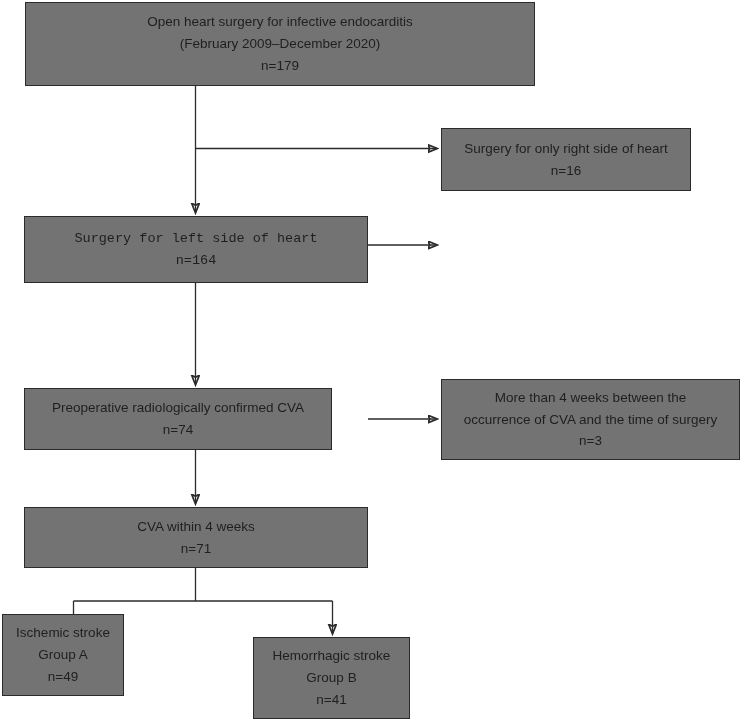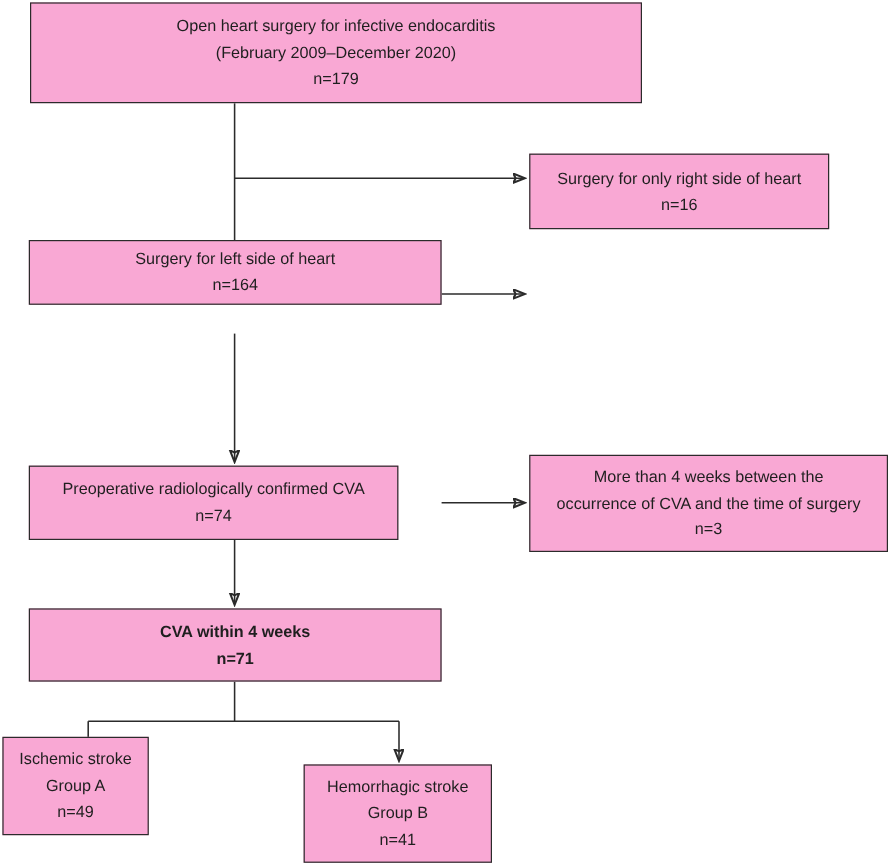--- a/index.html
+++ b/index.html
@@ -20,43 +20,43 @@
     position: absolute;
     left: 0;
     top: 0;
     width: 741px;
     height: 721px;
   }
   .node {
     position: absolute;
     box-sizing: border-box;
     border: 1px solid #2b2b2b;
-    background: #f9a8d4;
+    background: #737373;
     display: flex;
     flex-direction: column;
     align-items: center;
     justify-content: center;
     text-align: center;
     font-size: 13.5px;
     line-height: 1.62;
     color: #1f1f1f;
     padding: 2px 6px;
   }
   .node .line {
     display: block;
     white-space: nowrap;
   }
   
   #node-enrolled      { left: 25px;  top: 2px;   width: 510px; height: 84px; }
   #node-right-side    { left: 441px; top: 117px; width: 250px; height: 63px; margin-top: 11px; }
-  #node-left-side     { left: 24px;  top: 200px; width: 344px; height: 54px; }
+  #node-left-side     { left: 24px;  top: 216px; width: 344px; height: 67px; font-family: Liberation Mono, monospace; }
   #node-no-cva        { left: 441px; top: 214px; width: 299px; height: 62px; }
   #node-confirmed-cva { left: 24px;  top: 388px; width: 308px; height: 62px; }
   #node-over-4-weeks  { left: 441px; top: 379px; width: 299px; height: 81px; text-align: center; }
-  #node-within-4wk    { left: 24px;  top: 507px; width: 344px; height: 61px; font-weight: bold; }
+  #node-within-4wk    { left: 24px;  top: 507px; width: 344px; height: 61px; }
   #node-group-a       { left: 2px;   top: 614px; width: 122px; height: 82px; }
   #node-group-b       { left: 253px; top: 637px; width: 157px; height: 82px; }
 
   svg.connectors {
     position: absolute;
     left: 0;
     top: 0;
     width: 741px;
     height: 721px;
     pointer-events: none;

